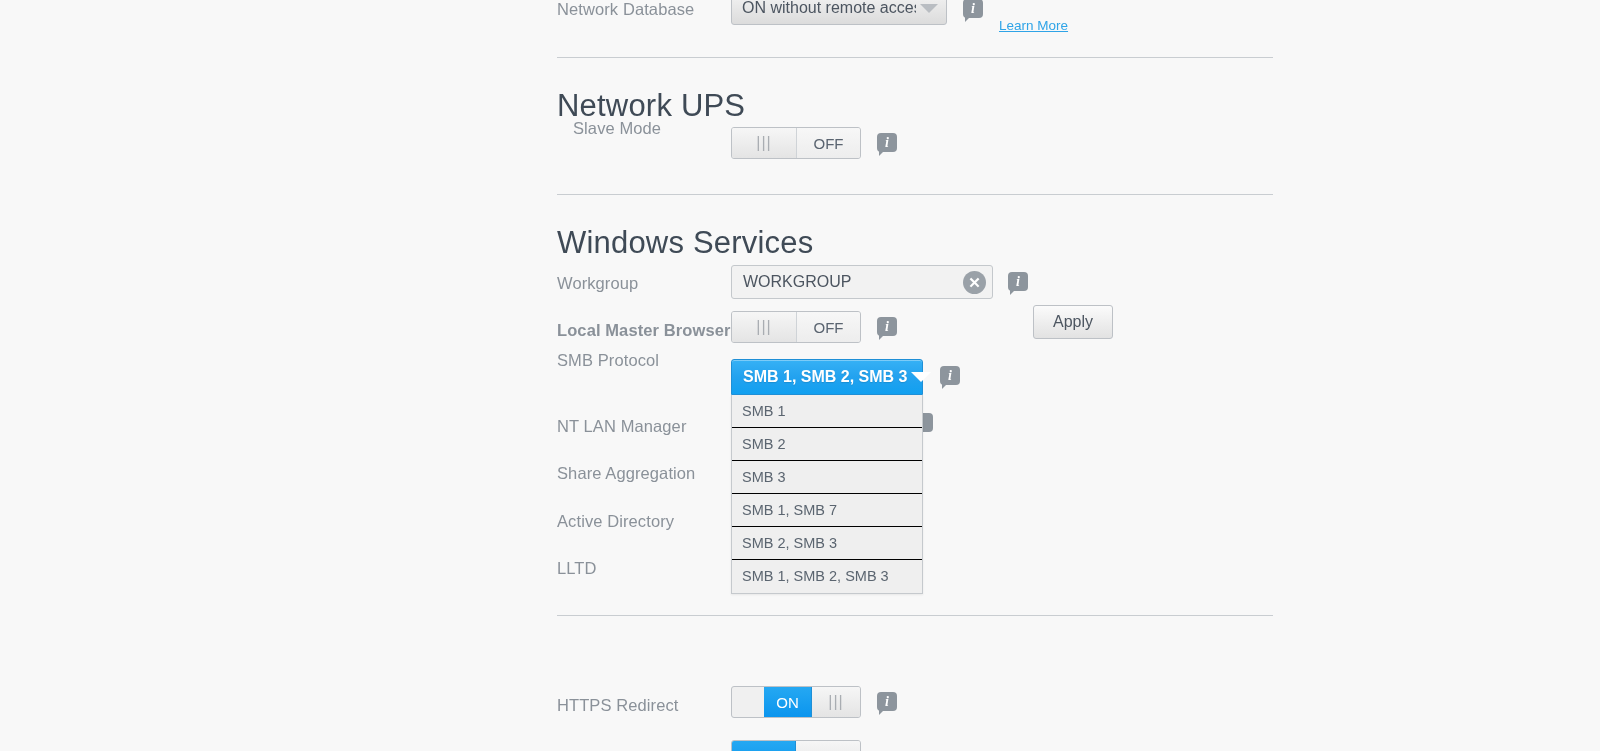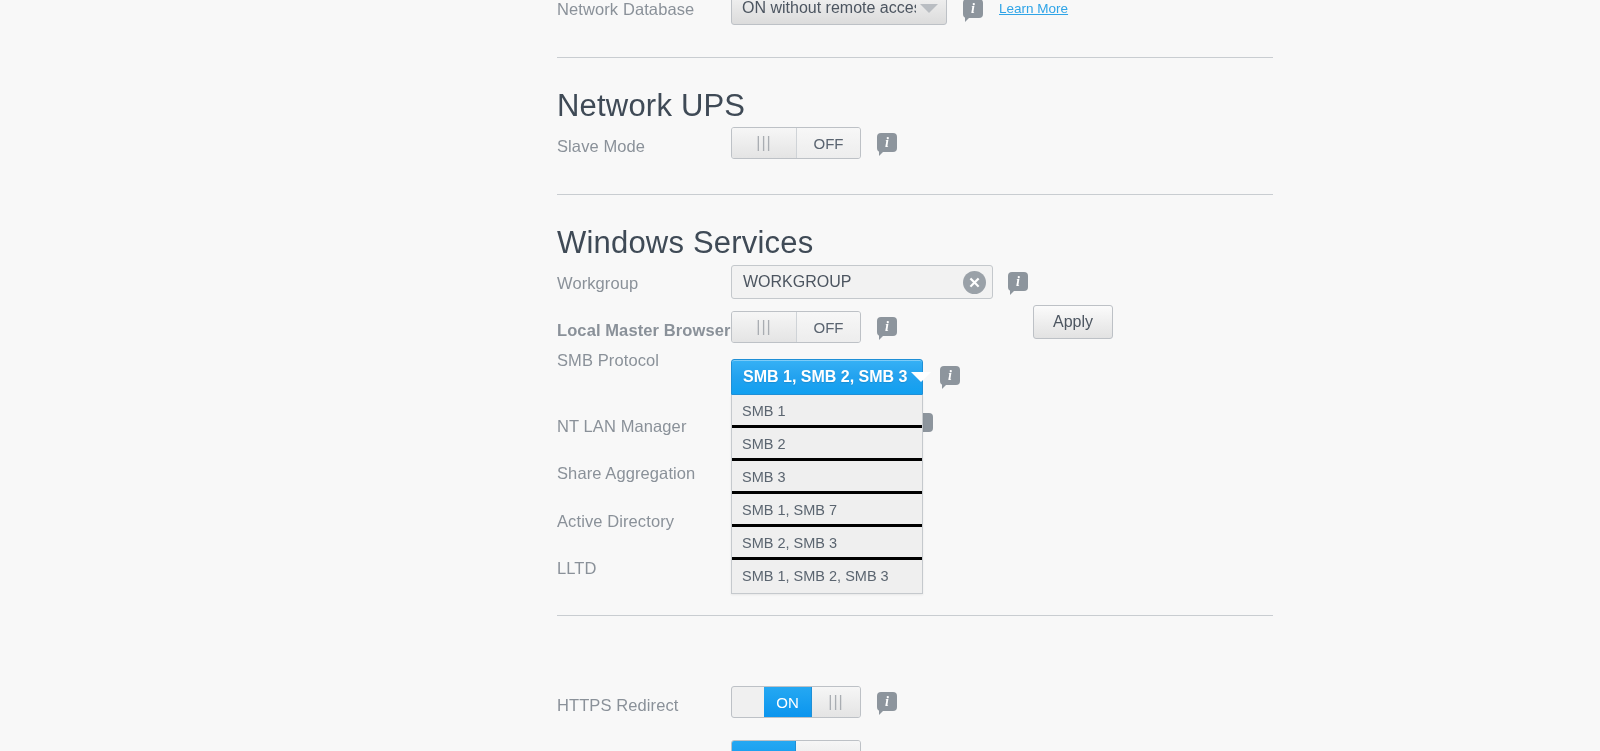--- a/index.html
+++ b/index.html
@@ -121,21 +121,21 @@
     box-sizing: border-box;
     z-index: 40;
     box-shadow: 0 1px 2px rgba(0,0,0,.07);
   }
   .dropdown-item {
     height: 33px;
     line-height: 33px;
     padding: 0 0 0 10px;
     font-size: 14.5px;
     color: #5b6570;
-    border-bottom: 3px solid #000000;
+    border-bottom: 1px solid #000000;
     background: #efefef;
     box-sizing: border-box;
     cursor: pointer;
     white-space: nowrap;
   }
   .dropdown-item:last-child { border-bottom: none; }
 
   
   .toggle {
     width: 130px;
@@ -292,27 +292,27 @@
   <div class="ctrl select-gray" style="top:-9px;">
     <span class="sel-text">ON without remote access</span>
     <span class="caret-gray"></span>
   </div>
 
   <div class="info-icon" style="position:absolute;left:963px;top:-1px;">
     <span class="bub">i</span>
     <span class="tail"></span>
   </div>
 
-  <a class="link" style="position:absolute;left:999px;top:1px;">Learn More</a>
+  <a class="link" style="position:absolute;left:999px;top:18px;">Learn More</a>
 
   <div class="divider" style="top:57px;"></div>
 
   <div class="section-title" style="top:88px;">Network UPS</div>
 
-  <div class="label" style="top:137px;">Slave Mode</div>
+  <div class="label" style="top:119px;margin-left:16px;">Slave Mode</div>
 
   <div class="ctrl toggle" style="top:127px;">
     <div class="tg-half tg-grip">
       <span class="grip-lines">|||</span>
     </div>
     <div class="tg-half tg-off">OFF</div>
   </div>
 
   <div class="info-icon" style="position:absolute;left:877px;top:133px;">
     <span class="bub">i</span>

